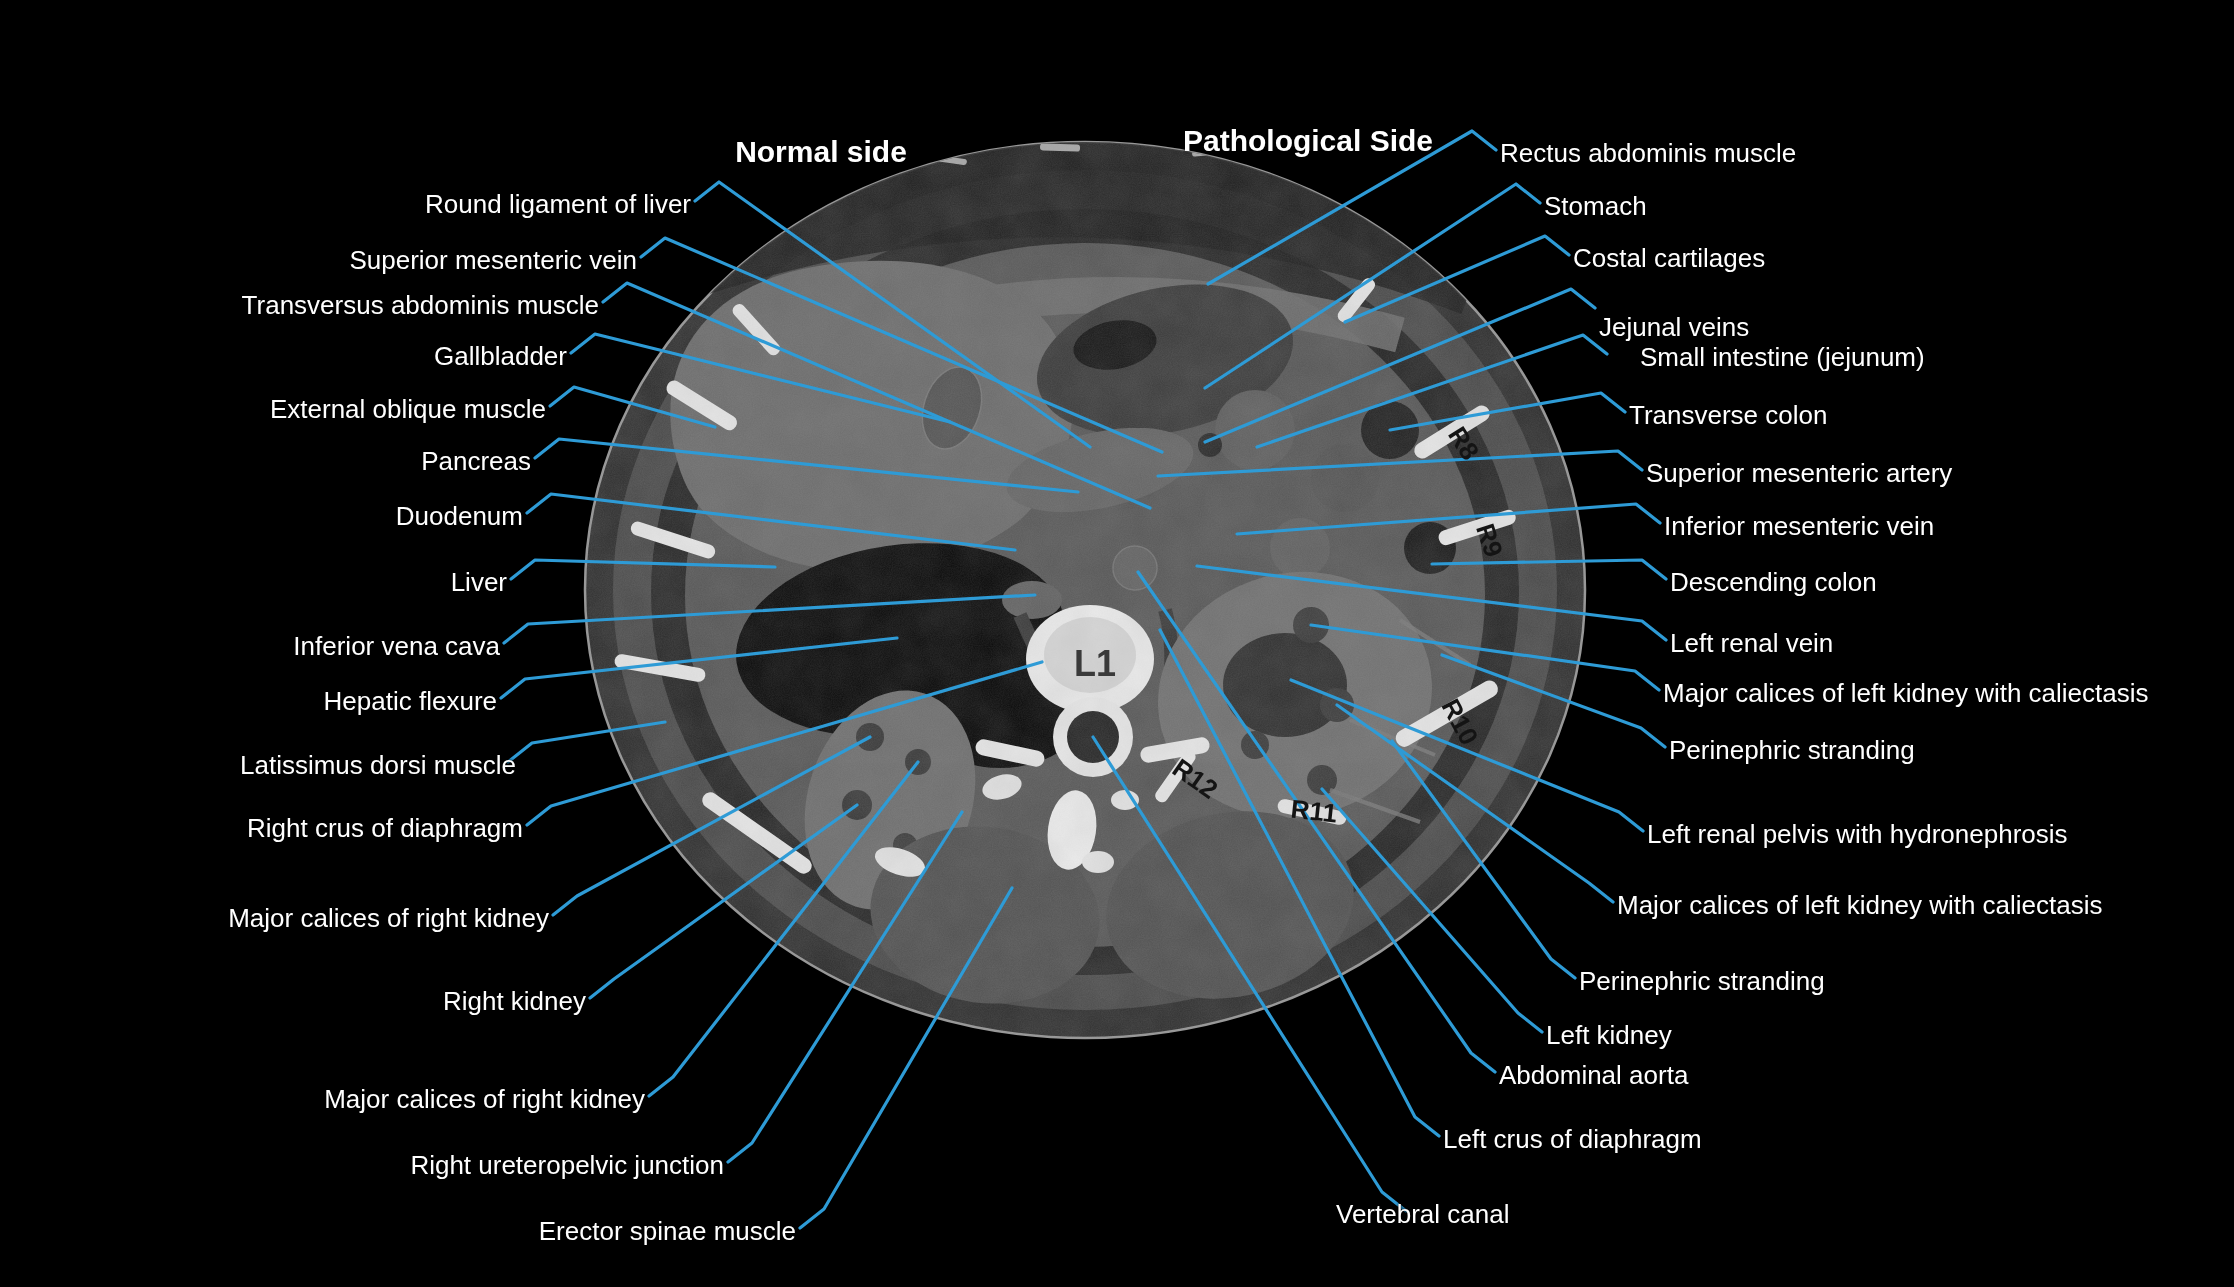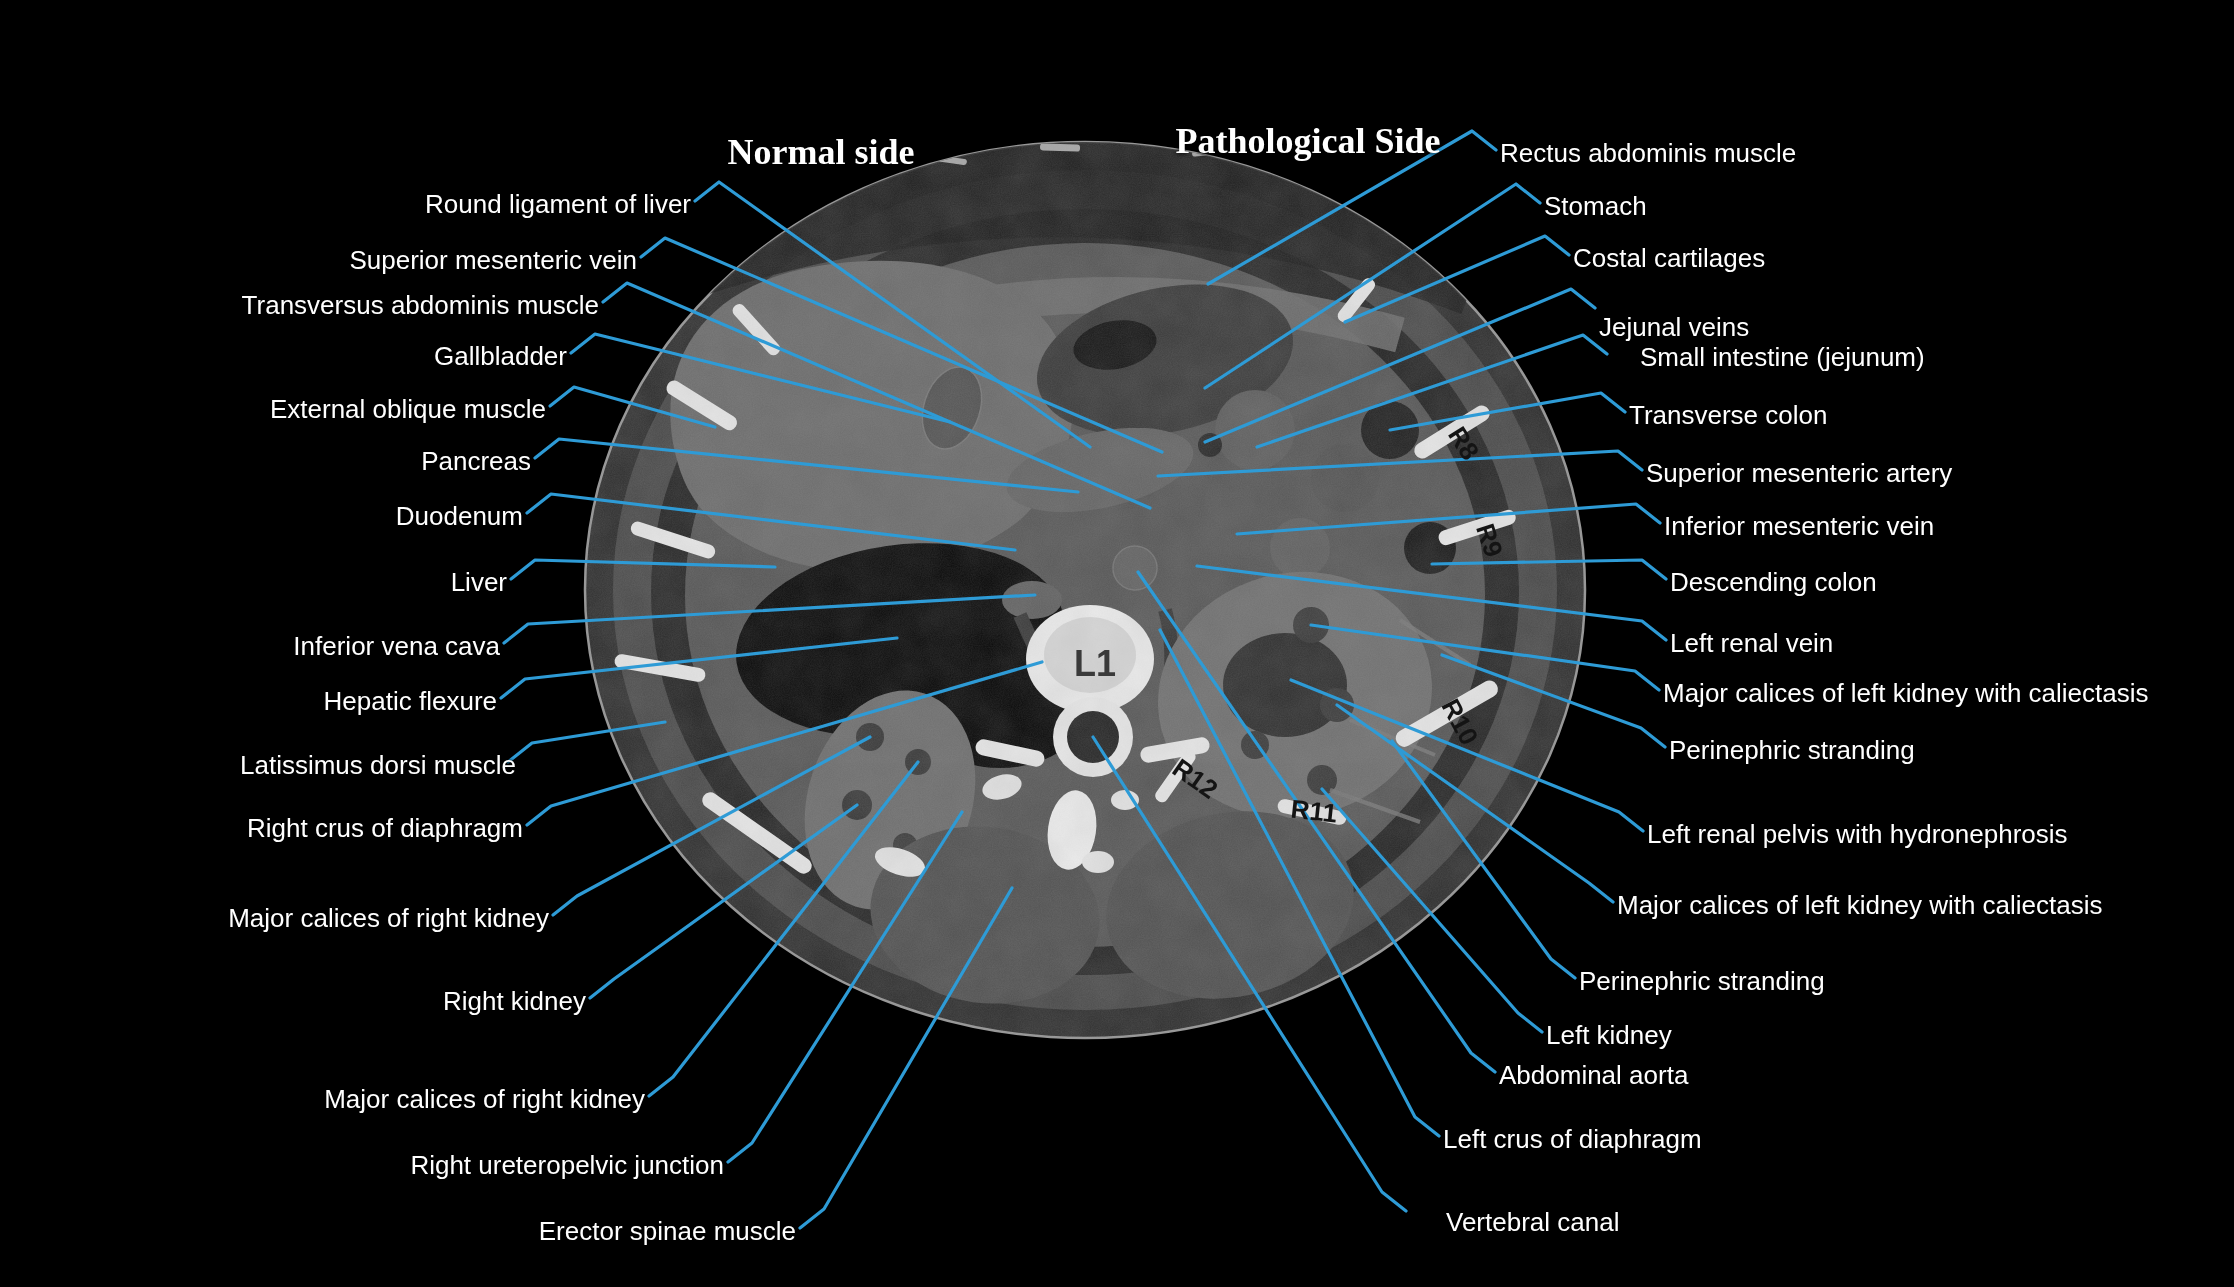--- a/index.html
+++ b/index.html
@@ -5,21 +5,21 @@
   html,body{margin:0;padding:0;background:#000;}
   #stage{position:relative;width:2234px;height:1287px;background:#000;overflow:hidden;
          font-family:"Liberation Sans",sans-serif;}
   #ctsvg{position:absolute;left:0;top:0;}
   .lbl{position:absolute;white-space:nowrap;color:#fff;
        font:26px/1.15 "Liberation Sans",sans-serif;
        text-shadow:0 1px 4px rgba(0,0,0,.95),0 0 2px rgba(0,0,0,.9);}
   .lbl.left{transform:translate(-100%,-50%);}
   .lbl.right{transform:translate(0,-50%);}
   .hdr{position:absolute;transform:translate(-50%,-50%);color:#fff;
-       font-family:Liberation Serif, serif;font-weight:bold;font-size:36px;
+       font-family:Liberation Sans, sans-serif;font-weight:bold;font-size:30px;
        text-shadow:0 1px 4px rgba(0,0,0,.95);}
   .bone-text{font-family:"Liberation Sans",sans-serif;font-weight:bold;}
 </style>
 </head>
 <body>
 
 <div id="stage">
 
   <svg id="ctsvg" width="2234" height="1287" viewBox="0 0 2234 1287">
     <defs>
@@ -215,15 +215,15 @@
       <div class="lbl right" style="left: 1670px; top: 583px;">Descending colon</div>
       <div class="lbl right" style="left: 1670px; top: 644px;">Left renal vein</div>
       <div class="lbl right" style="left: 1663px; top: 694px;">Major calices of left kidney with caliectasis</div>
       <div class="lbl right" style="left: 1669px; top: 751px;">Perinephric stranding</div>
       <div class="lbl right" style="left: 1647px; top: 835px;">Left renal pelvis with hydronephrosis</div>
       <div class="lbl right" style="left: 1617px; top: 906px;">Major calices of left kidney with caliectasis</div>
       <div class="lbl right" style="left: 1579px; top: 982px;">Perinephric stranding</div>
       <div class="lbl right" style="left: 1546px; top: 1036px;">Left kidney</div>
       <div class="lbl right" style="left: 1499px; top: 1076px;">Abdominal aorta</div>
       <div class="lbl right" style="left: 1443px; top: 1140px;">Left crus of diaphragm</div>
-      <div class="lbl right" style="left: 1446px; top: 1215px; margin-top: 8px;">Vertebral canal</div>
+      <div class="lbl right" style="left: 1336px; top: 1215px;">Vertebral canal</div>
     </div>
 </div>
 
 </body></html>

